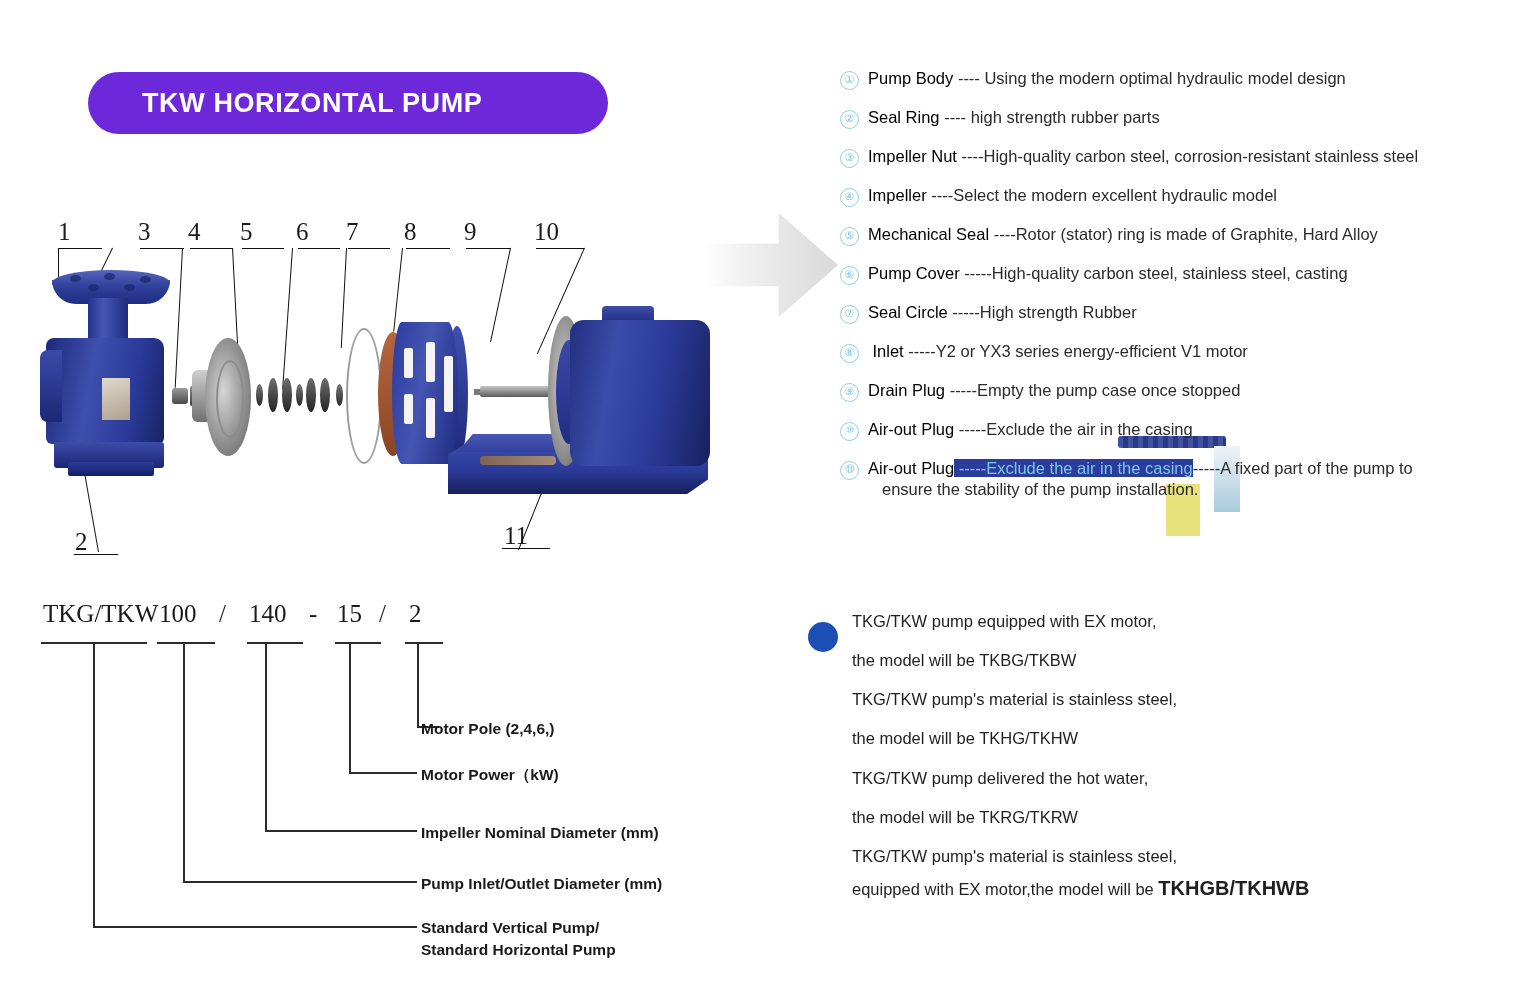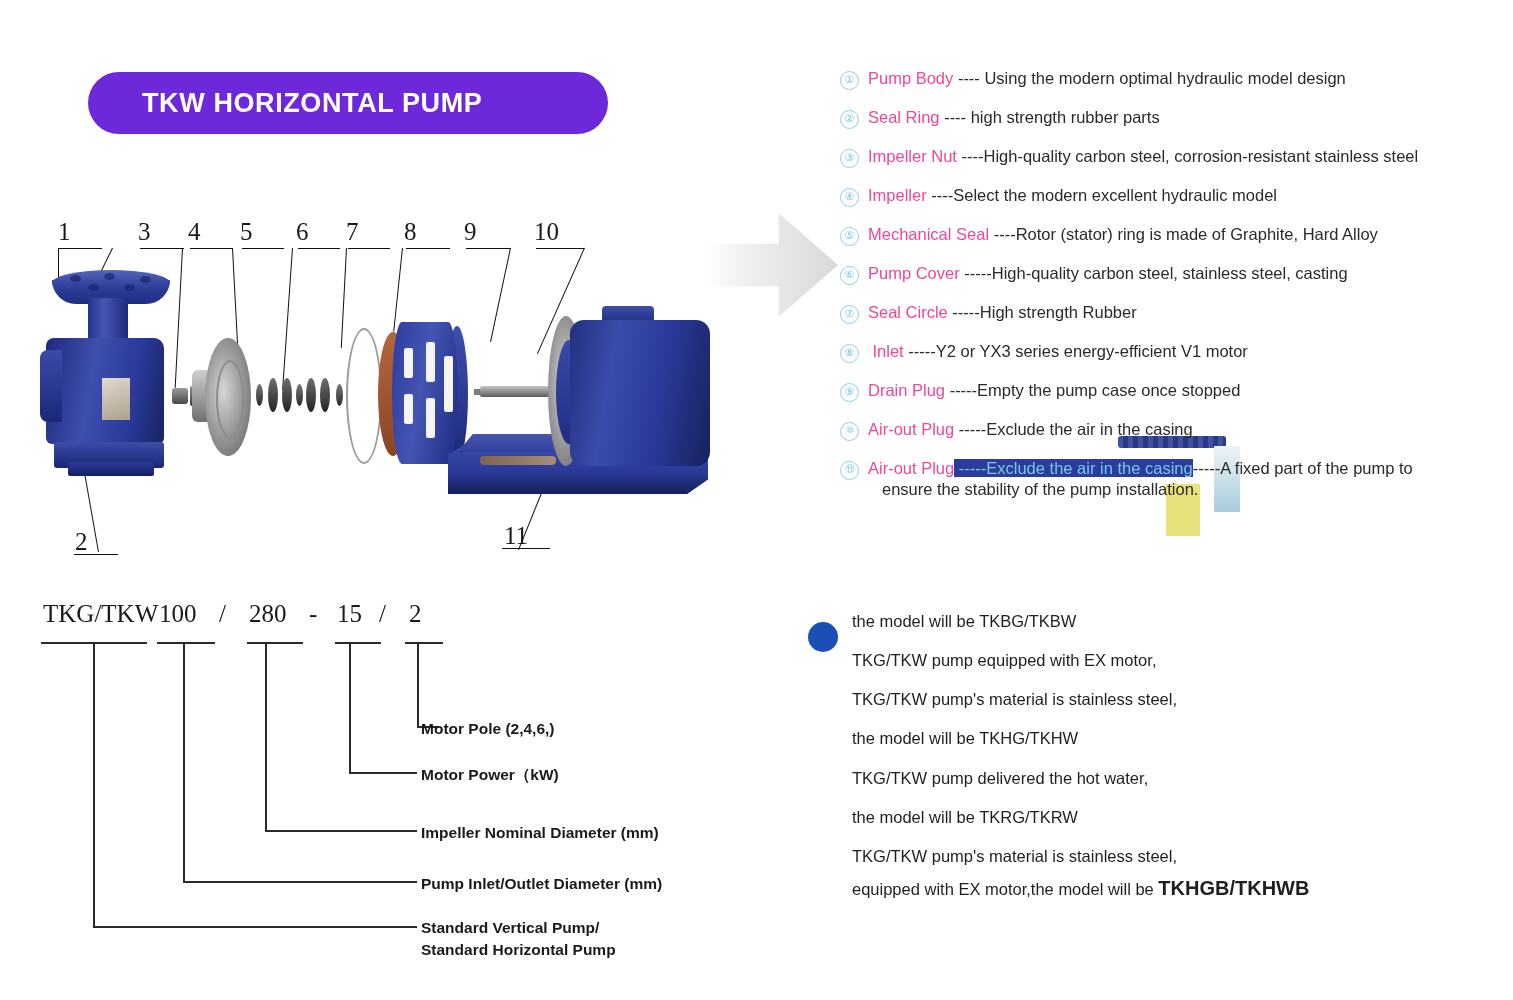--- a/index.html
+++ b/index.html
@@ -97,21 +97,21 @@
      background:linear-gradient(90deg,#ffffff 0%,#f2f2f2 25%,#e2e2e2 70%,#d9d9d9 100%);
      clip-path:polygon(0 32%,55% 32%,55% 6%,100% 50%,55% 94%,55% 68%,0 68%);}
 
   
   .features{position:absolute;left:840px;top:68px;width:660px;}
   .frow{display:flex;align-items:flex-start;margin-bottom:17px;line-height:1.25;}
   .circ{flex:0 0 auto;width:17px;height:17px;border:1px solid #8fcfe9;border-radius:50%;
      color:#76c3e4;font-size:11px;line-height:15px;text-align:center;margin-right:9px;margin-top:3px;
      font-family:"Liberation Sans",sans-serif;}
   .circ.wide{font-size:9px;letter-spacing:-1px;}
-  .fname{color:#ec4899;font-size:16.5px;white-space:nowrap;}
+  .fname{color:#000000;font-size:16.5px;white-space:nowrap;}
   .fdesc{color:#2a2a2a;font-size:16.5px;}
   .fdesc.blue{color:#79c6e6;}
   .fwrap{flex:1;}
   .findent{display:block;padding-left:14px;}
 
   
   .model{position:absolute;left:31px;top:600px;width:700px;height:380px;}
   .code{position:absolute;top:0;font-family:"Liberation Serif",serif;font-size:25px;color:#1a1a1a;}
   .uline{position:absolute;height:2px;background:#2b2b2b;}
   .vline{position:absolute;width:1.6px;background:#2b2b2b;}
@@ -291,21 +291,21 @@
     <div class="frow">
       <span class="circ wide">⑪</span>
       <span class="fwrap"><span class="fname">Air-out Plug</span><span class="fdesc blue"> -----Exclude the air in the casing</span><span class="fdesc">-----A fixed part of the pump to</span><span class="fdesc findent">ensure the stability of the pump installation.</span></span>
     </div>
   </div>
 
   <div class="model">
     <span class="code" style="left:12px;">TKG/TKW</span>
     <span class="code" style="left:128px;">100</span>
     <span class="code" style="left:188px;">/</span>
-    <span class="code" style="left:218px;">280</span>
+    <span class="code" style="left:218px;">140</span>
     <span class="code" style="left:278px;">-</span>
     <span class="code" style="left:306px;">15</span>
     <span class="code" style="left:348px;">/</span>
     <span class="code" style="left:378px;">2</span>
 
     <div class="uline" style="left:10px;top:42px;width:106px;"></div>
     <div class="uline" style="left:126px;top:42px;width:58px;"></div>
     <div class="uline" style="left:216px;top:42px;width:56px;"></div>
     <div class="uline" style="left:304px;top:42px;width:46px;"></div>
     <div class="uline" style="left:374px;top:42px;width:38px;"></div>
@@ -329,22 +329,22 @@
     <span class="mlabel" style="left:390px;top:165px;">Motor Power（kW)</span>
     <span class="mlabel" style="left:390px;top:223px;">Impeller Nominal Diameter (mm)</span>
     <span class="mlabel" style="left:390px;top:274px;">Pump Inlet/Outlet Diameter (mm)</span>
     <span class="mlabel" style="left:390px;top:318px;">Standard Vertical Pump/</span>
     <span class="mlabel" style="left:390px;top:340px;">Standard  Horizontal Pump</span>
   </div>
 
   <div class="notes">
     <div class="bullet"></div>
     <div class="nlines">
+      <div class="nline">TKG/TKW pump equipped with EX motor,</div>
       <div class="nline">the model will be TKBG/TKBW</div>
-      <div class="nline">TKG/TKW pump equipped with EX motor,</div>
       <div class="nline">TKG/TKW pump's material is stainless steel,</div>
       <div class="nline">the model will be TKHG/TKHW</div>
       <div class="nline">TKG/TKW pump delivered the hot water,</div>
       <div class="nline">the model will be TKRG/TKRW</div>
       <div class="nline tight">TKG/TKW pump's material is stainless steel,</div>
       <div class="nline">
         <span>equipped with EX motor,the model will be </span><span class="nbig">TKHGB/TKHWB</span>
       </div>
     </div>
   </div>

